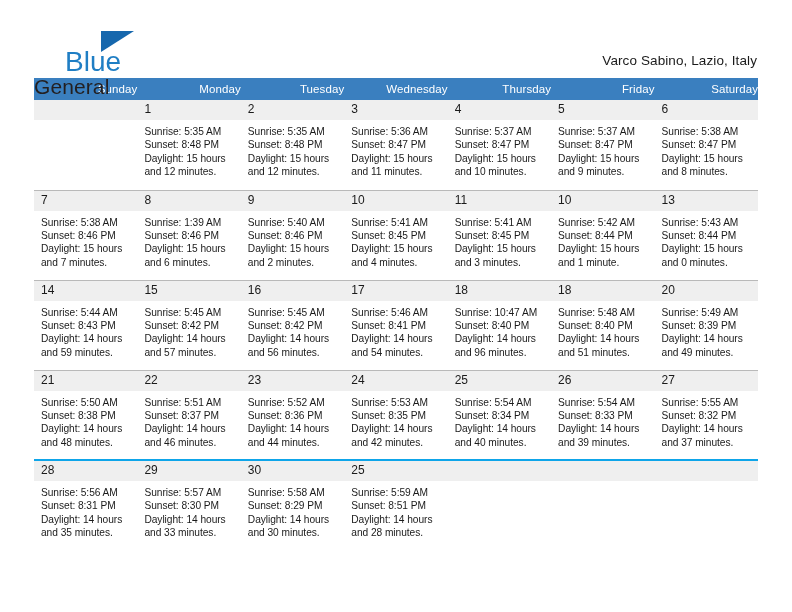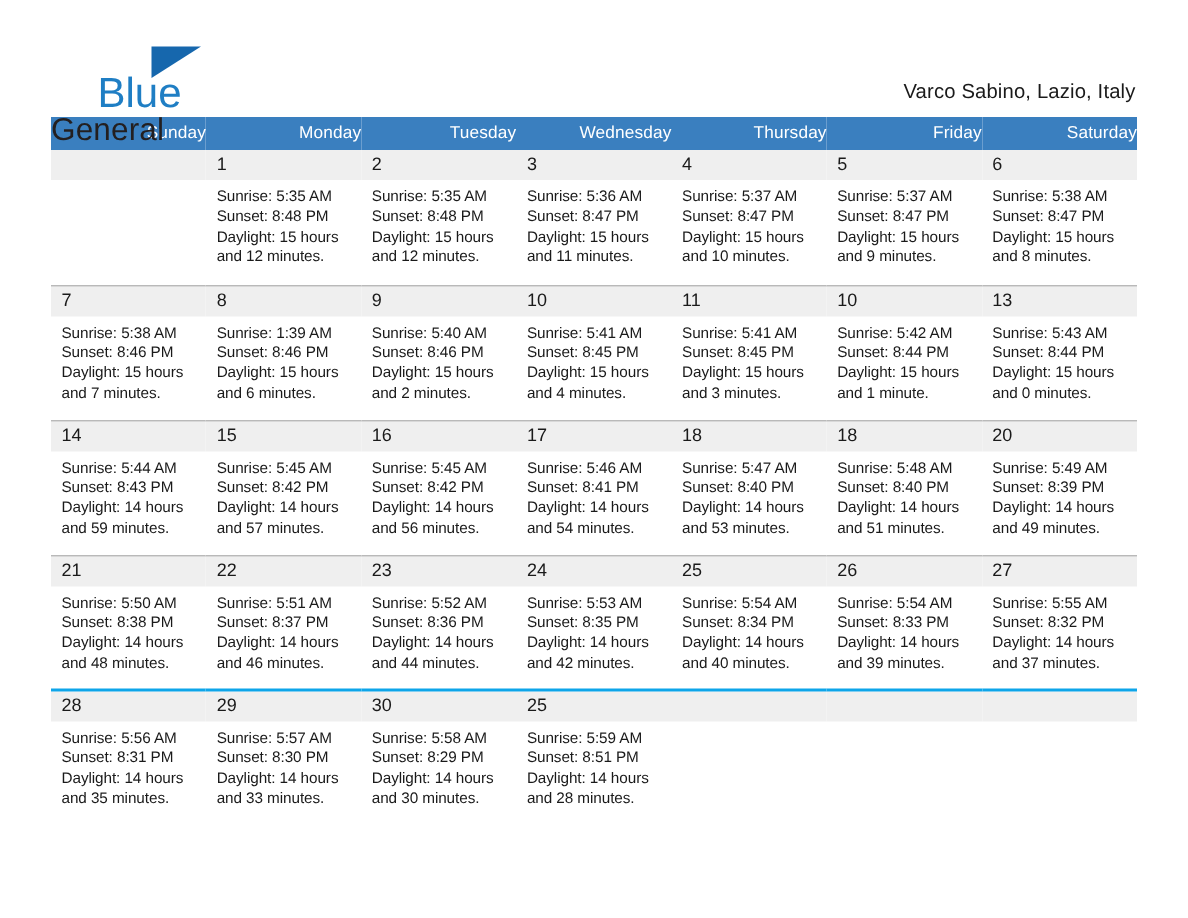--- a/index.html
+++ b/index.html
@@ -368,24 +368,24 @@
                 <div>Sunset: 8:41 PM</div>
                 <div>Daylight: 14 hours</div>
                 <div>and 54 minutes.</div>
               </div>
             </div>
           </td>
           <td class="">
             <div class="cell-inner">
               <div class="daynum">18</div>
               <div class="details">
-                <div>Sunrise: 5:47 AM</div>
+                <div>Sunrise: 10:47 AM</div>
                 <div>Sunset: 8:40 PM</div>
                 <div>Daylight: 14 hours</div>
-                <div>and 53 minutes.</div>
+                <div>and 96 minutes.</div>
               </div>
             </div>
           </td>
           <td class="">
             <div class="cell-inner">
               <div class="daynum">18</div>
               <div class="details">
                 <div>Sunrise: 5:48 AM</div>
                 <div>Sunset: 8:40 PM</div>
                 <div>Daylight: 14 hours</div>

